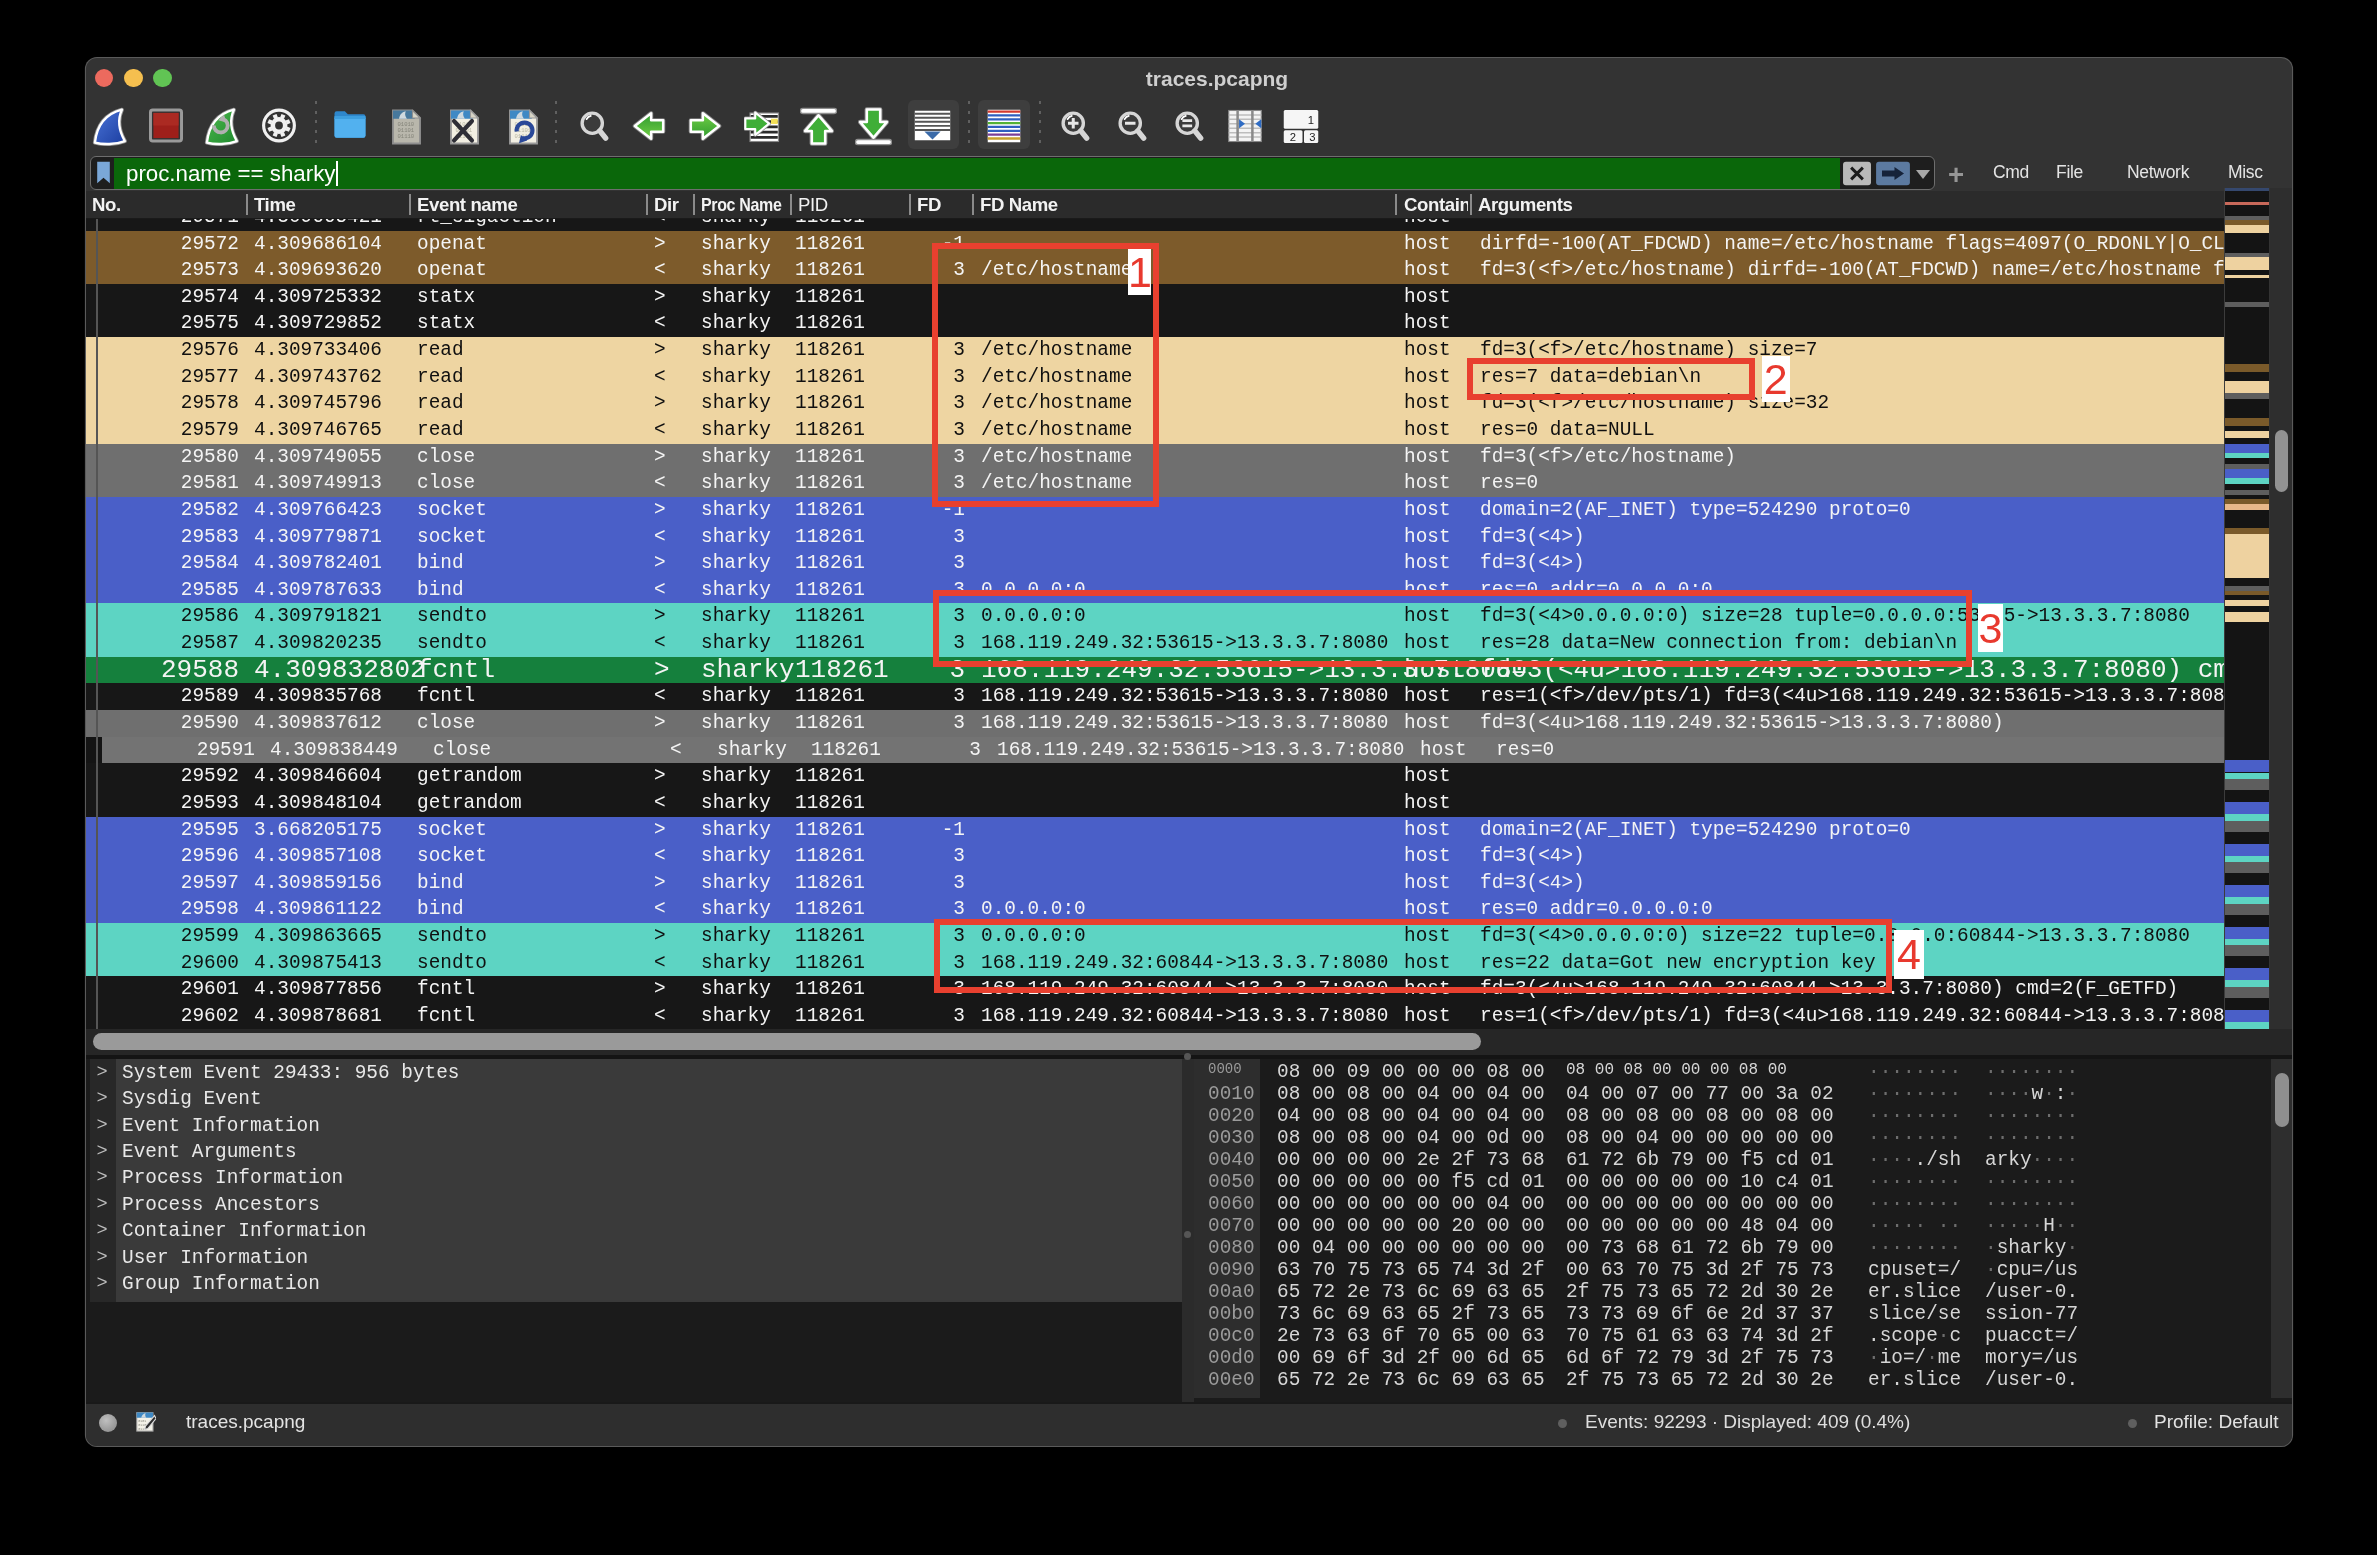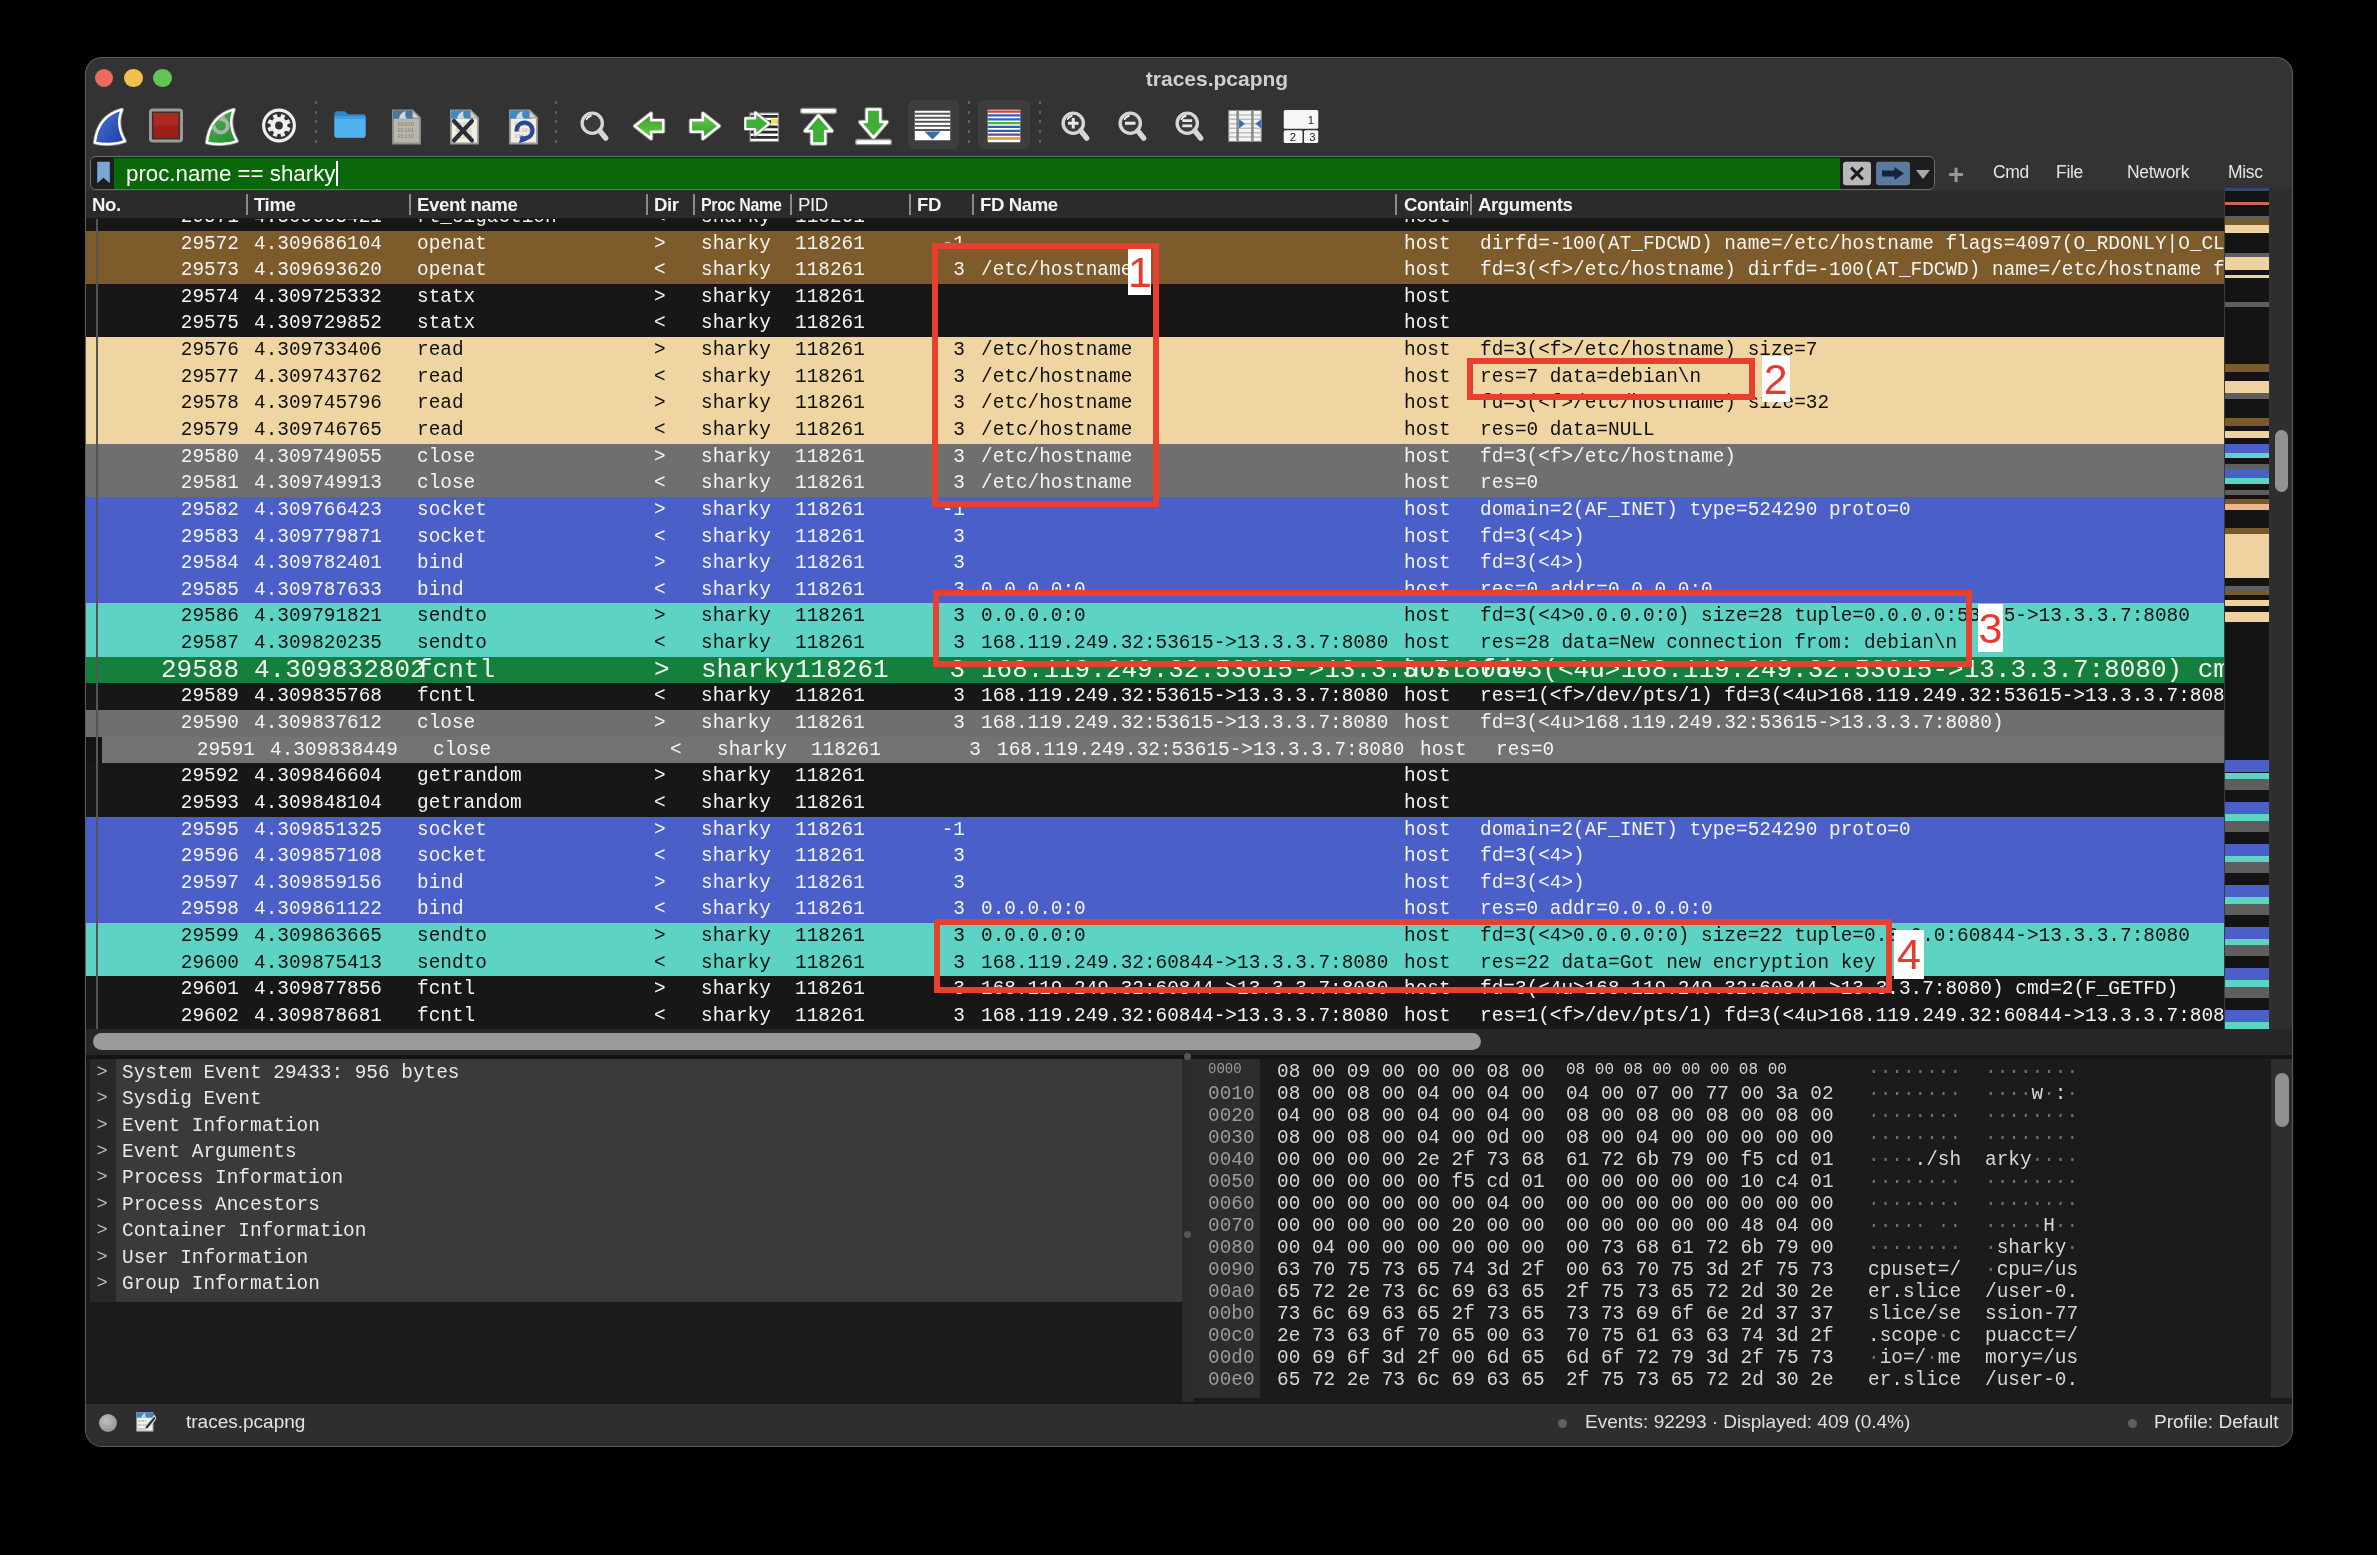--- a/index.html
+++ b/index.html
@@ -1,19 +1,19 @@
 <!DOCTYPE html>
 <html style="font-size:12px"><head><meta charset="utf-8"><style>
 html,body{margin:0;padding:0;background:#000;width:2377px;height:1555px;overflow:hidden}
 *{box-sizing:border-box}
 .abs{position:absolute}
 body{font-family:"Liberation Sans",sans-serif}
 .mono{font-family:"Liberation Mono",monospace}
 </style></head><body>
-<div class="abs" style="left:86px;top:58px;width:2206px;height:1388px;background:#333333;border-radius:16px;box-shadow:0 0 0 1.1px #5a5a5a;overflow:hidden">
+<div class="abs" style="left:86px;top:58px;width:2206px;height:1388px;background:#333333;border-radius:11px;box-shadow:0 0 0 1.1px #5a5a5a;overflow:hidden">
 <div class="abs" style="left:8.6px;top:10.5px;width:18.5px;height:18.5px;border-radius:50%;background:#ec6a5e"></div>
 <div class="abs" style="left:38px;top:10.5px;width:18.5px;height:18.5px;border-radius:50%;background:#f5bf4f"></div>
 <div class="abs" style="left:67px;top:10.5px;width:18.5px;height:18.5px;border-radius:50%;background:#61c454"></div>
 <div class="abs" style="left:28px;top:9px;width:2206px;text-align:center;font-size:21px;font-weight:bold;color:#cfcfcf">traces.pcapng</div>
 <svg style="position:absolute;left:6px;top:49px" width="35" height="39" viewBox="0 0 48 52">
 <defs>
         <linearGradient id="g8" x1="0" y1="0" x2="1" y2="1">
           <stop offset="0" stop-color="#4a74d8"></stop>
           <stop offset="1" stop-color="#1c3ea0"></stop>
         </linearGradient>
@@ -517,21 +517,21 @@
 <span class="abs" style="top:0;white-space:pre;left:568px">&lt;</span>
 <span class="abs" style="top:0;white-space:pre;left:615px">sharky</span>
 <span class="abs" style="top:0;white-space:pre;left:709px">118261</span>
 <span class="abs" style="top:0;white-space:pre;left:830px;width:49px;text-align:right"></span>
 <span class="abs" style="top:0;white-space:pre;left:895px"></span>
 <span class="abs" style="top:0;white-space:pre;left:1318px">host</span>
 <span class="abs" style="top:0;white-space:pre;left:1394px"></span>
 </div>
 <div class="abs mono" style="left:0;top:598px;width:100%;height:27px;background:#4a5fc8;color:#f4f4f4;font-size:19.4px;line-height:27px">
 <span class="abs" style="top:0;white-space:pre;left:25px;width:128px;text-align:right">29595</span>
-<span class="abs" style="top:0;white-space:pre;left:168px">4.309851325</span>
+<span class="abs" style="top:0;white-space:pre;left:168px">3.668205175</span>
 <span class="abs" style="top:0;white-space:pre;left:331px">socket</span>
 <span class="abs" style="top:0;white-space:pre;left:568px">&gt;</span>
 <span class="abs" style="top:0;white-space:pre;left:615px">sharky</span>
 <span class="abs" style="top:0;white-space:pre;left:709px">118261</span>
 <span class="abs" style="top:0;white-space:pre;left:830px;width:49px;text-align:right">-1</span>
 <span class="abs" style="top:0;white-space:pre;left:895px"></span>
 <span class="abs" style="top:0;white-space:pre;left:1318px">host</span>
 <span class="abs" style="top:0;white-space:pre;left:1394px">domain=2(AF_INET) type=524290 proto=0</span>
 </div>
 <div class="abs mono" style="left:0;top:624px;width:100%;height:27px;background:#4a5fc8;color:#f4f4f4;font-size:19.4px;line-height:27px">

